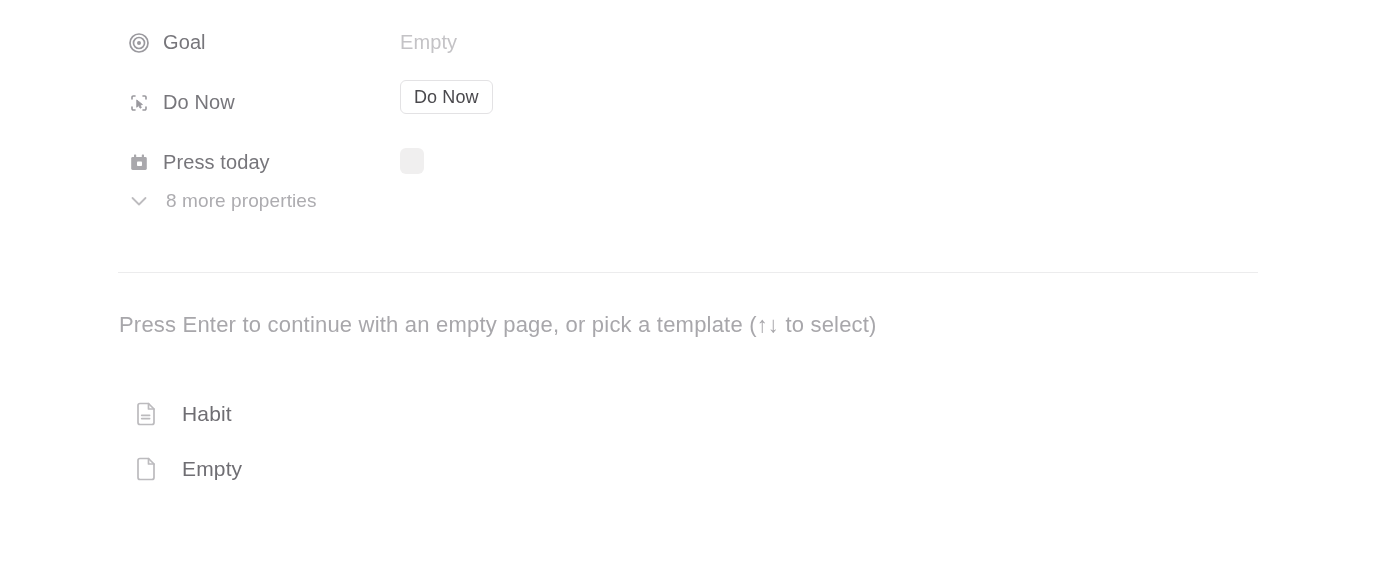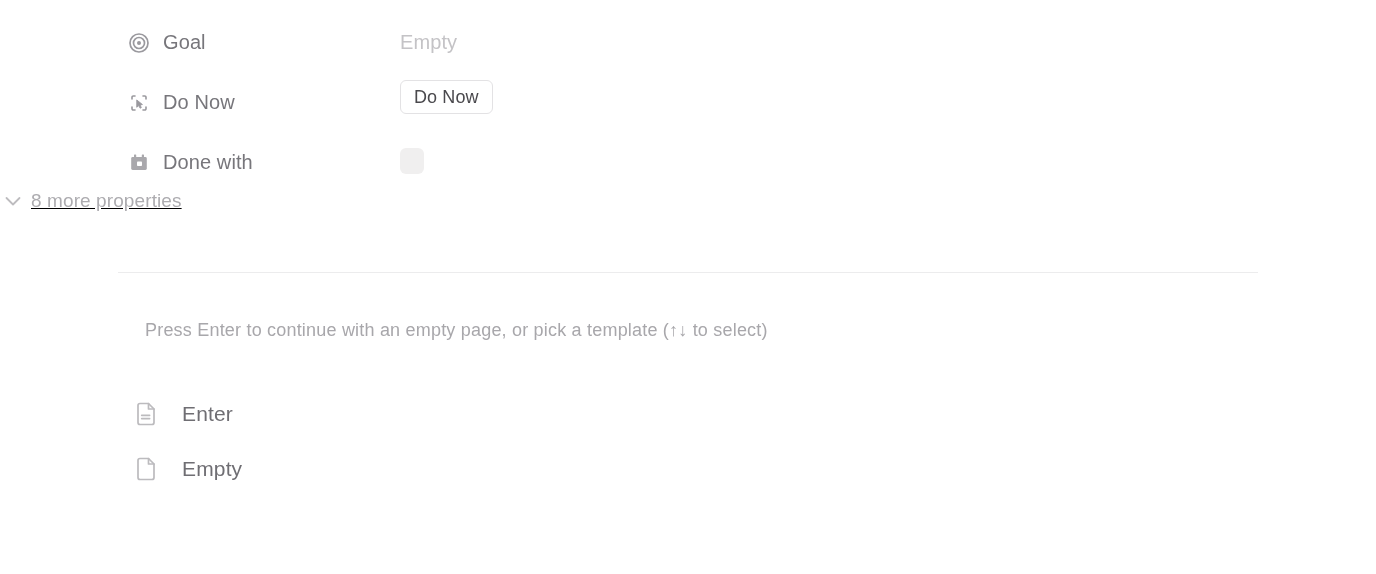--- a/index.html
+++ b/index.html
@@ -42,37 +42,37 @@
     font-size:18px; letter-spacing:.1px; font-family:inherit;
   }
 
   .checkbox {
     width:24px; height:26px;
     border-radius:6px; background:#f0efef;
   }
 
   
   .more-props {
-    display:flex; align-items:center; gap:5px;
-    height:54px; text-decoration:underline;
+    display:flex; align-items:center; gap:14px;
+    height:54px; padding-left:126px;
   }
   .chev { width:26px; height:26px; flex:0 0 26px; color:#bdbcbf; display:block; }
   .chev svg { display:block; width:26px; height:26px; }
   .more-props-text { font-size:19px; color:#adacb0; letter-spacing:.1px; }
 
   
   .divider {
     position:absolute; left:118px; top:272px;
     width:1140px; height:1px; background:#ececed;
   }
 
   
   .hint {
-    position:absolute; left:119px; top:320px;
-    font-size:18px; color:#a8a7ab; letter-spacing:.2px; white-space:nowrap;margin-left:26px;
+    position:absolute; left:119px; top:312px;
+    font-size:22px; color:#a8a7ab; letter-spacing:.2px; white-space:nowrap;
   }
 
   
   .tpl-list { position:absolute; left:0; top:386px; width:1376px; }
   .tpl-row {
     display:flex; align-items:center;
     height:55px; padding-left:132px; gap:22px;
   }
   .tpl-icon { width:28px; height:28px; flex:0 0 28px; color:#bcbbbe; display:block; }
   .tpl-icon svg { display:block; width:28px; height:28px; }
@@ -120,21 +120,21 @@
     <div class="prop-row">
       <div class="prop-label">
         <span class="prop-icon" style="color:#a9a8ac">
           <svg viewBox="0 0 22 22" fill="none">
             <rect x="6" y="2.5" width="2.2" height="3.2" rx="0.6" fill="currentColor"></rect>
             <rect x="13.8" y="2.5" width="2.2" height="3.2" rx="0.6" fill="currentColor"></rect>
             <rect x="3.2" y="5" width="15.6" height="13" rx="1.4" fill="currentColor"></rect>
             <rect x="9" y="9.6" width="5" height="4.4" rx="0.8" fill="#ffffff"></rect>
           </svg>
         </span>
-        <span class="prop-label-text">Done with</span>
+        <span class="prop-label-text">Press today</span>
       </div>
       <div class="prop-value">
         <span class="checkbox"></span>
       </div>
     </div>
 
     <div class="more-props">
       <span class="chev">
         <svg viewBox="0 0 26 26" fill="none" stroke="currentColor" stroke-width="1.8" stroke-linecap="round" stroke-linejoin="round">
           <polyline points="6.5,10 13,16.5 19.5,10"></polyline>
@@ -152,21 +152,21 @@
 
     <div class="tpl-row">
       <span class="tpl-icon">
         <svg viewBox="0 0 28 28" fill="none" stroke="currentColor" stroke-width="1.7" stroke-linecap="round" stroke-linejoin="round">
           <path d="M16.5 3.5H8A2 2 0 0 0 6 5.5v17A2 2 0 0 0 8 24.5h12a2 2 0 0 0 2-2V9z"></path>
           <path d="M16.5 3.5V9H22"></path>
           <line x1="9.7" y1="15.3" x2="17.6" y2="15.3"></line>
           <line x1="9.7" y1="18.6" x2="17.6" y2="18.6"></line>
         </svg>
       </span>
-      <span class="tpl-label">Enter</span>
+      <span class="tpl-label">Habit</span>
     </div>
 
     <div class="tpl-row">
       <span class="tpl-icon">
         <svg viewBox="0 0 28 28" fill="none" stroke="currentColor" stroke-width="1.7" stroke-linecap="round" stroke-linejoin="round">
           <path d="M16.5 3.5H8A2 2 0 0 0 6 5.5v17A2 2 0 0 0 8 24.5h12a2 2 0 0 0 2-2V9z"></path>
           <path d="M16.5 3.5V9H22"></path>
         </svg>
       </span>
       <span class="tpl-label">Empty</span>

